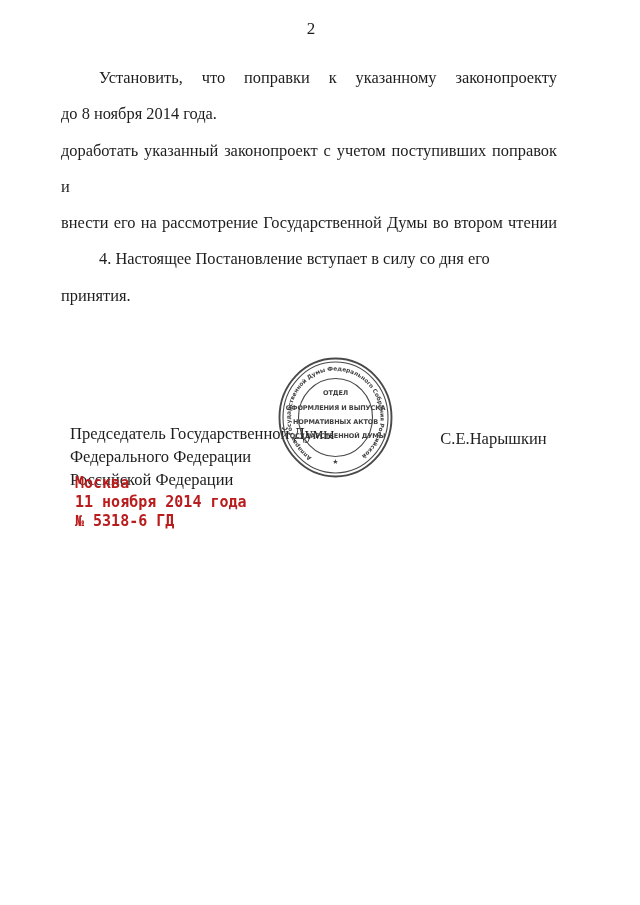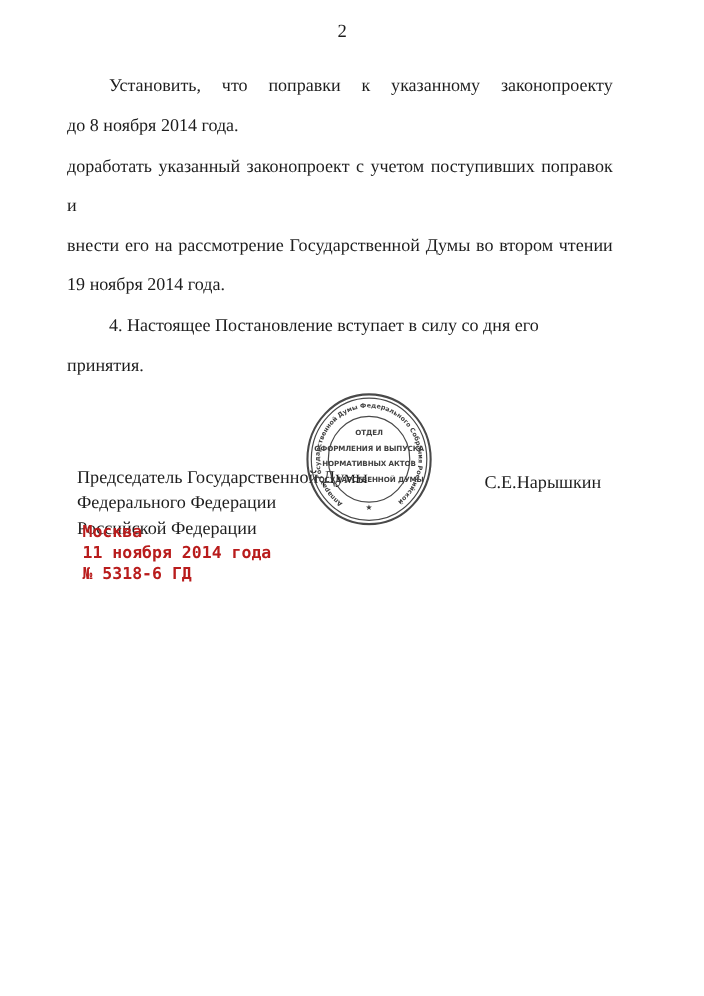--- a/index.html
+++ b/index.html
@@ -84,21 +84,20 @@
 
 <div class="page">
 
   <div class="page-number">2</div>
 
   <div class="body-text">
     <div class="tline jline indent">Установить, что поправки к указанному законопроекту</div>
     <div class="tline">до 8 ноября 2014 года.</div>
     <div class="tline jline">доработать указанный законопроект с учетом поступивших поправок и</div>
     <div class="tline jline">внести его на рассмотрение Государственной Думы во втором чтении</div>
-    <div class="tline">19 ноября 2014 года.</div>
     <div class="tline indent">4. Настоящее Постановление вступает в силу со дня его принятия.</div>
   </div>
 
   <div class="sig-block">
     <div>Председатель Государственной Думы</div>
     <div>Федерального Федерации</div>
     <div>Российской Федерации</div>
   </div>
 
   <div class="sig-name">С.Е.Нарышкин</div>

